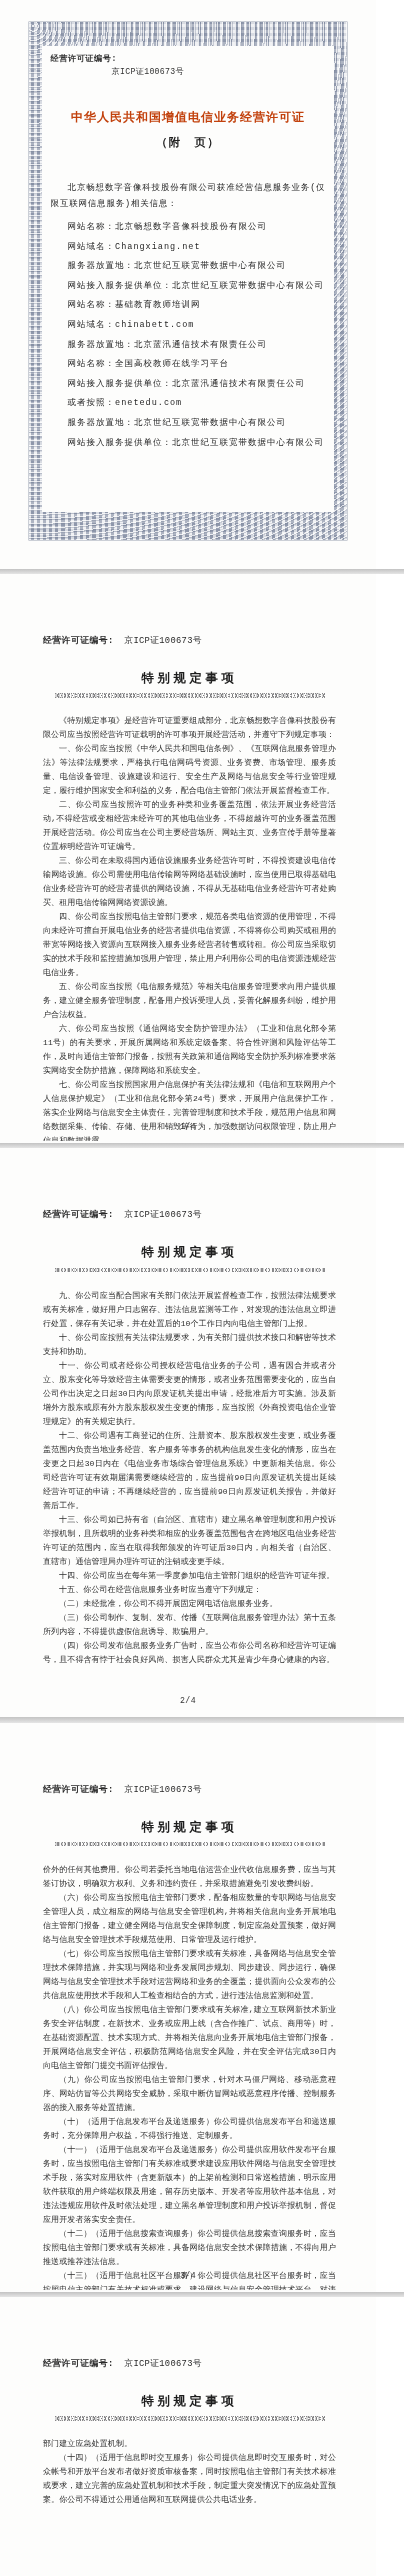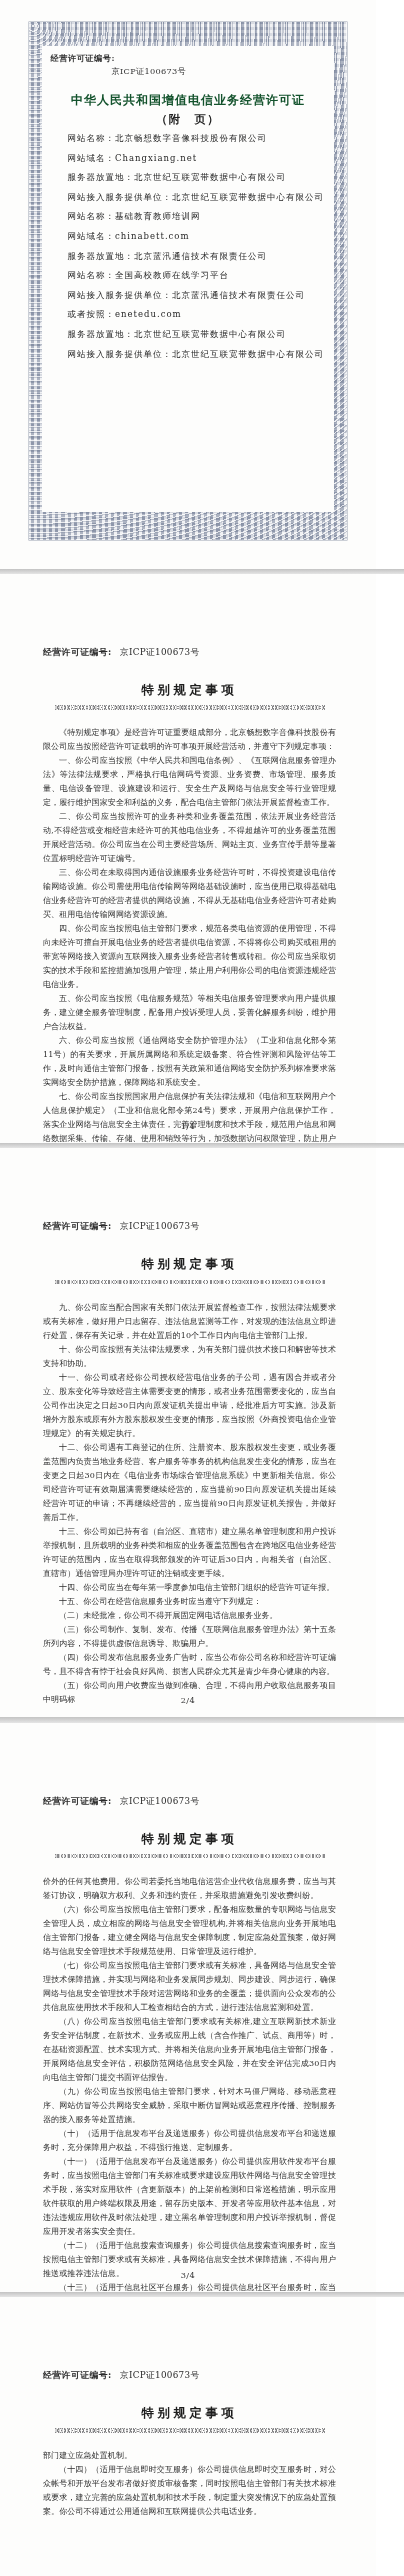--- a/index.html
+++ b/index.html
@@ -9,20 +9,21 @@
     color: #2e2e2e;
   }
   .canvas { width: 405px; }
 
   .page {
     width: 376px;
     background: #fdfdfc;
     position: relative;
     box-sizing: border-box;
     overflow: hidden;
+    font-family: Liberation Mono, monospace;
   }
 
   .page-sep {
     height: 5.2px;
     background: linear-gradient(180deg, #c3c3c3, #e5e5e5);
   }
 
   
   .p1 { height: 569px; }
 
@@ -45,29 +46,29 @@
     height: 100%;
     box-sizing: border-box;
     padding: 7.2px 8.2px 0;
   }
 
   .cert-head { font-size: 8.2px; color: #333; }
   .cert-label { font-weight: bold; letter-spacing: 0.5px; }
   .cert-num { display: block; margin: 2.1px 0 0 61px; font-size: 8.2px; letter-spacing: 0.3px; }
 
   .cert-title {
-    margin: 15px 0 0;
+    margin: 32px 0 0;
     text-align: center;
     font-size: 12px;
     font-weight: bold;
     letter-spacing: 1px;
-    color: #14532d;
+    color: #c2410c;
   }
   .cert-subtitle {
-    margin: 3px 0 0;
+    margin: 9px 0 0;
     text-align: center;
     font-size: 11.3px;
     font-weight: bold;
     letter-spacing: 1.5px;
     color: #1f1f1f;
   }
 
   .cert-intro {
     margin: 30px 0 8.2px;
     font-size: 8.5px;
@@ -84,21 +85,21 @@
     text-indent: 2em;
     letter-spacing: 1px;
     text-align: justify;
     color: #262626;
   }
 
   
   .sp { height: 569px; padding: 61px 40px 0 43px; }
   .sp:last-child { height: 570px; }
 
-  .sp-head { font-size: 8.8px; color: #2a2a2a; margin-top: 12px; }
+  .sp-head { font-size: 8.8px; color: #2a2a2a; }
   .sp-label { font-weight: bold; letter-spacing: 0.5px; }
   .sp-num { margin-left: 5.2px; letter-spacing: 0.3px; }
 
   .sp-title {
     margin: 23px 0 0;
     text-align: center;
     font-size: 12.4px;
     font-weight: bold;
     letter-spacing: 3.6px;
     color: #1e1e1e;
@@ -145,20 +146,21 @@
 
   <section class="page p1">
     <div class="frame">
       <div class="frame-inner">
         <div class="cert-head">
           <span class="cert-label">经营许可证编号:</span>
           <span class="cert-num">京ICP证100673号</span>
         </div>
         <h1 class="cert-title">中华人民共和国增值电信业务经营许可证</h1>
         <h2 class="cert-subtitle">（附　页）</h2>
+        <p class="cert-intro">北京畅想数字音像科技股份有限公司获准经营信息服务业务(仅限互联网信息服务)相关信息：</p>
         <div id="entries">
             <p class="entry">网站名称：北京畅想数字音像科技股份有限公司</p>
             <p class="entry">网站域名：Changxiang.net</p>
             <p class="entry">服务器放置地：北京世纪互联宽带数据中心有限公司</p>
             <p class="entry">网站接入服务提供单位：北京世纪互联宽带数据中心有限公司</p>
             <p class="entry">网站名称：基础教育教师培训网</p>
             <p class="entry">网站域名：chinabett.com</p>
             <p class="entry">服务器放置地：北京蓝汛通信技术有限责任公司</p>
             <p class="entry">网站名称：全国高校教师在线学习平台</p>
             <p class="entry">网站接入服务提供单位：北京蓝汛通信技术有限责任公司</p>
@@ -206,21 +208,20 @@
         <p>九、你公司应当配合国家有关部门依法开展监督检查工作，按照法律法规要求或有关标准，做好用户日志留存、违法信息监测等工作，对发现的违法信息立即进行处置，保存有关记录，并在处置后的10个工作日内向电信主管部门上报。</p>
         <p>十、你公司应按照有关法律法规要求，为有关部门提供技术接口和解密等技术支持和协助。</p>
         <p>十一、你公司或者经你公司授权经营电信业务的子公司，遇有因合并或者分立、股东变化等导致经营主体需要变更的情形，或者业务范围需要变化的，应当自公司作出决定之日起30日内向原发证机关提出申请，经批准后方可实施。涉及新增外方股东或原有外方股东股权发生变更的情形，应当按照《外商投资电信企业管理规定》的有关规定执行。</p>
         <p>十二、你公司遇有工商登记的住所、注册资本、股东股权发生变更，或业务覆盖范围内负责当地业务经营、客户服务等事务的机构信息发生变化的情形，应当在变更之日起30日内在《电信业务市场综合管理信息系统》中更新相关信息。你公司经营许可证有效期届满需要继续经营的，应当提前90日向原发证机关提出延续经营许可证的申请；不再继续经营的，应当提前90日向原发证机关报告，并做好善后工作。</p>
         <p>十三、你公司如已持有省（自治区、直辖市）建立黑名单管理制度和用户投诉举报机制，且所载明的业务种类和相应的业务覆盖范围包含在跨地区电信业务经营许可证的范围内，应当在取得我部颁发的许可证后30日内，向相关省（自治区、直辖市）通信管理局办理许可证的注销或变更手续。</p>
         <p>十四、你公司应当在每年第一季度参加电信主管部门组织的经营许可证年报。</p>
         <p>十五、你公司在经营信息服务业务时应当遵守下列规定：</p>
         <p>（二）未经批准，你公司不得开展固定网电话信息服务业务。</p>
         <p>（三）你公司制作、复制、发布、传播《互联网信息服务管理办法》第十五条所列内容，不得提供虚假信息诱导、欺骗用户。</p>
         <p>（四）你公司发布信息服务业务广告时，应当公布你公司名称和经营许可证编号，且不得含有悖于社会良好风尚、损害人民群众尤其是青少年身心健康的内容。</p>
-        <p>（五）你公司向用户收费应当做到准确、合理，不得向用户收取信息服务项目中明码标</p>
       </div>
     <div class="sp-footer">2/4</div>
   </section>
 
   <div class="page-sep"></div>
 
   <section class="page sp">
     <div class="sp-head">
       <span class="sp-label">经营许可证编号:</span>
       <span class="sp-num">京ICP证100673号</span>

